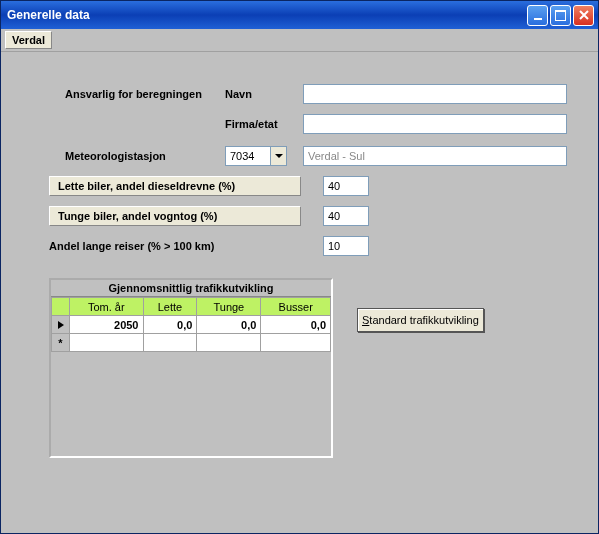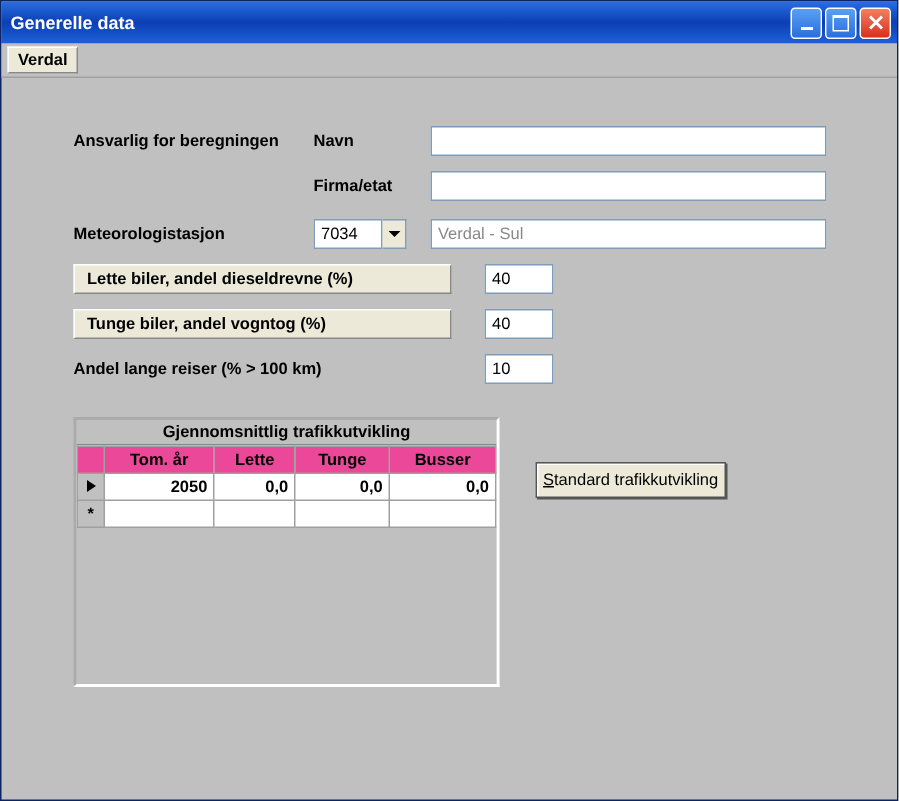--- a/index.html
+++ b/index.html
@@ -67,20 +67,21 @@
   }
   .row {
     display: flex;
     align-items: center;
     margin-bottom: 10px;
   }
   .lbl-col {
     width: 160px;
     font-weight: bold;
     line-height: 1.3;
+    margin-left: 16px;
   }
   .fld-label {
     width: 78px;
     font-weight: bold;
   }
   .txt {
     border: 1px solid #7f9db9;
     background: #fff;
     height: 20px;
     padding: 1px 4px;
@@ -130,21 +131,21 @@
     border-bottom:1px solid #888;
   }
   table.grid { border-collapse:collapse; width:100%; background:#fff; }
   table.grid th, table.grid td {
     border:1px solid #a0a0a0;
     font-size:11px;
     padding:1px 4px;
     height:18px;
   }
   table.grid th {
-    background:#ec4899; font-weight:bold; text-align:center;
+    background:#bef264; font-weight:normal; text-align:center;
   }
   table.grid td { text-align:right; }
   .rowhead { background:#c0c0c0; width:18px; text-align:center !important;}
   .rowhead svg { width:8px; height:8px; }
   .grid-body-fill { height:120px; background:#c0c0c0;}
   .big-btn {
     background:#ece9d8;
     border:1px solid #555;
     box-shadow: inset 1px 1px 0 #fff, 1px 1px 0 #555;
     padding:5px 4px;

